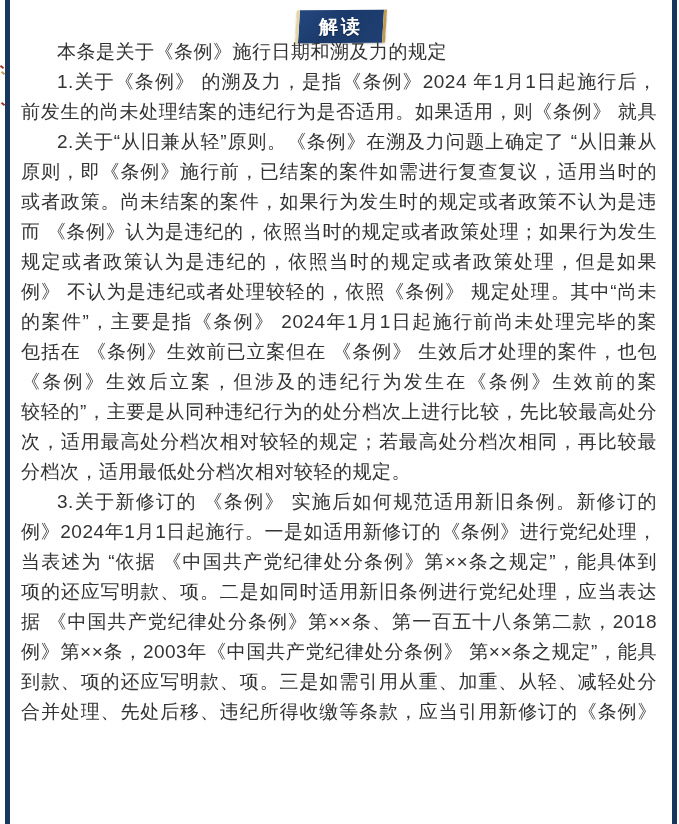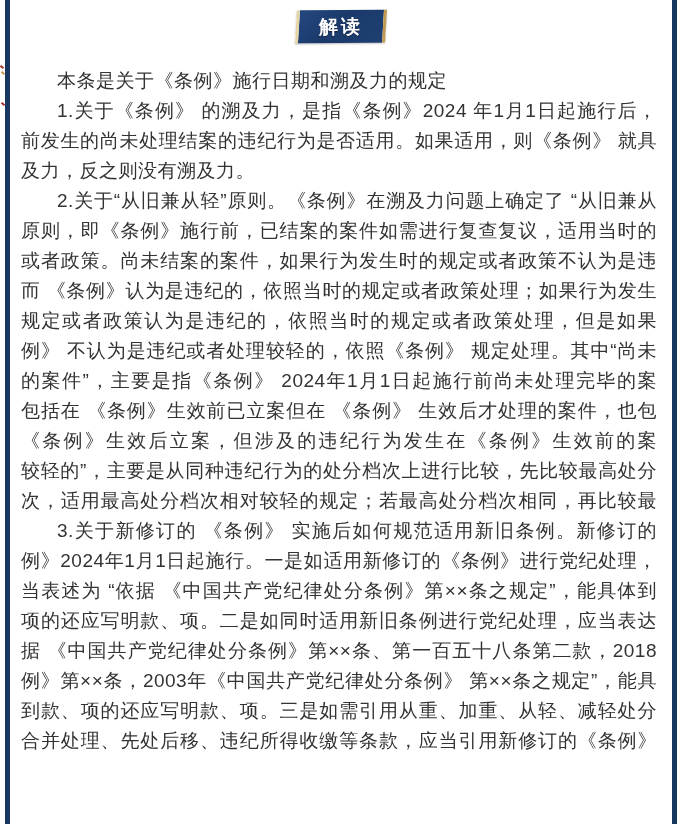--- a/index.html
+++ b/index.html
@@ -53,21 +53,21 @@
     font-weight: bold;
     font-size: 19px;
     letter-spacing: 3px;
     text-shadow: 0 1px 1px rgba(0,0,0,0.4);
     white-space: nowrap;
   }
   
   .content {
     position: absolute;
     left: 21px;
-    top: 66px;
+    top: 37px;
     width: 636px;
     color: #333333;
     font-size: 19px;
   }
   .paragraph { margin: 0; }
   .line {
     height: 30px;
     line-height: 30px;
     text-align: justify;
     text-align-last: justify;
@@ -91,34 +91,34 @@
     <span class="badge-text">解读</span>
   </div>
 
   <div class="content">
       <div class="paragraph">
         <div class="line indent end">本条是关于《条例》施行日期和溯及力的规定</div>
       </div>
       <div class="paragraph">
         <div class="line indent">1.关于《条例》 的溯及力，是指《条例》2024 年1月1日起施行后，对以</div>
         <div class="line">前发生的尚未处理结案的违纪行为是否适用。如果适用，则《条例》 就具有溯</div>
-        <div class="line end">及力，反之则没有溯及力。</div>
       </div>
       <div class="paragraph">
         <div class="line indent">2.关于“从旧兼从轻”原则。《条例》在溯及力问题上确定了 “从旧兼从轻”</div>
         <div class="line">原则，即《条例》施行前，已结案的案件如需进行复查复议，适用当时的规定</div>
         <div class="line">或者政策。尚未结案的案件，如果行为发生时的规定或者政策不认为是违纪，</div>
         <div class="line">而 《条例》认为是违纪的，依照当时的规定或者政策处理；如果行为发生时的</div>
         <div class="line">规定或者政策认为是违纪的，依照当时的规定或者政策处理，但是如果《条</div>
         <div class="line">例》 不认为是违纪或者处理较轻的，依照《条例》 规定处理。其中“尚未结案</div>
         <div class="line">的案件”，主要是指《条例》 2024年1月1日起施行前尚未处理完毕的案件，既</div>
         <div class="line">包括在 《条例》生效前已立案但在 《条例》 生效后才处理的案件，也包括在</div>
         <div class="line">《条例》生效后立案，但涉及的违纪行为发生在《条例》生效前的案件。“处理</div>
         <div class="line">较轻的”，主要是从同种违纪行为的处分档次上进行比较，先比较最高处分档</div>
         <div class="line">次，适用最高处分档次相对较轻的规定；若最高处分档次相同，再比较最低处</div>
+        <div class="line end">分档次，适用最低处分档次相对较轻的规定。</div>
       </div>
       <div class="paragraph">
         <div class="line indent">3.关于新修订的 《条例》 实施后如何规范适用新旧条例。新修订的 《条</div>
         <div class="line">例》2024年1月1日起施行。一是如适用新修订的《条例》进行党纪处理，应</div>
         <div class="line">当表述为 “依据 《中国共产党纪律处分条例》第××条之规定”，能具体到款、</div>
         <div class="line">项的还应写明款、项。二是如同时适用新旧条例进行党纪处理，应当表达为“依</div>
         <div class="line">据 《中国共产党纪律处分条例》第××条、第一百五十八条第二款，2018 年</div>
         <div class="line">例》第××条，2003年《中国共产党纪律处分条例》 第××条之规定”，能具体</div>
         <div class="line">到款、项的还应写明款、项。三是如需引用从重、加重、从轻、减轻处分以及</div>
         <div class="line">合并处理、先处后移、违纪所得收缴等条款，应当引用新修订的《条例》的相</div>

